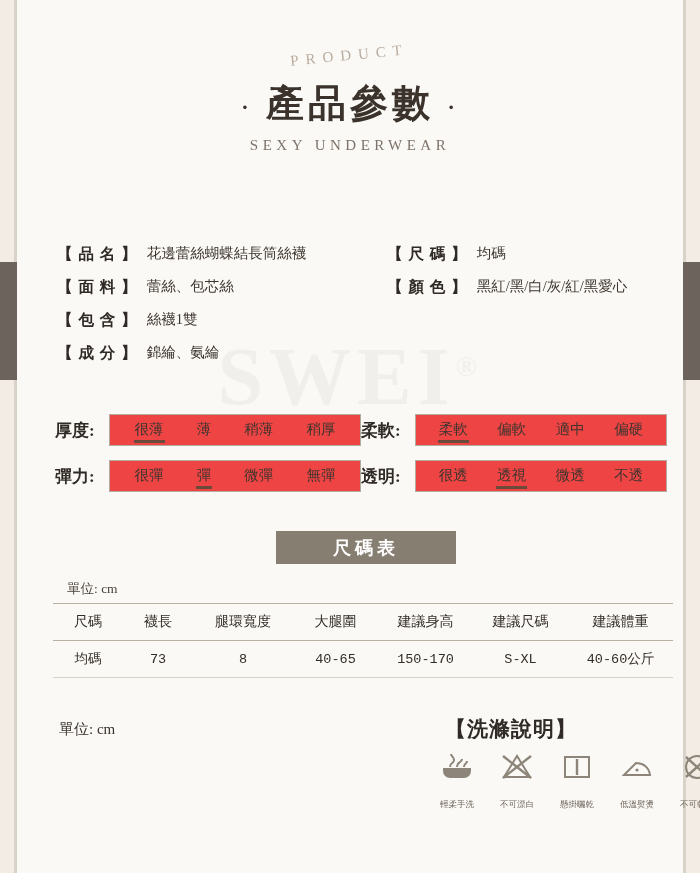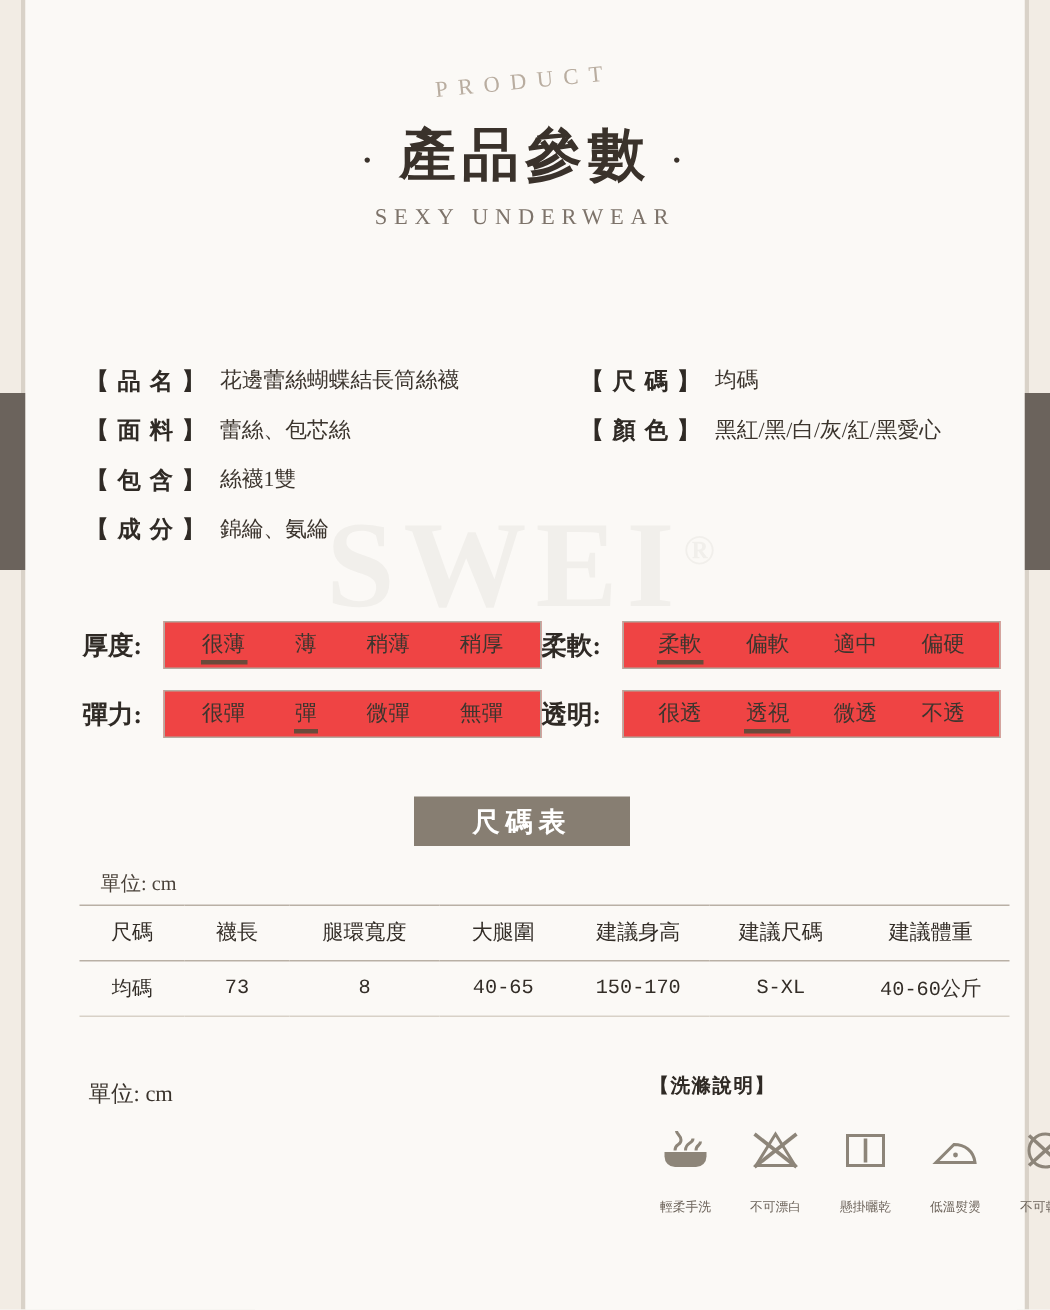--- a/index.html
+++ b/index.html
@@ -102,21 +102,21 @@
   }
   .opt.sel::after {
     content:"";
     position:absolute; left:0; right:0; bottom:-1px;
     height:3px; background:#6b4a3a;
   }
 
   
   .size-title {
     position:absolute; left:259px; top:531px;
-    width:144px; height:33px;
+    width:180px; height:33px;
     background:#877e72;
     color:#fff;
     font-family:"Liberation Serif", serif;
     font-size:18px; font-weight:bold; letter-spacing:4px;
     display:flex; align-items:center; justify-content:center;
   }
   .unit-top {
     position:absolute; left:50px; top:580px;
     font-family:"Liberation Serif", serif; font-size:13.5px; color:#4a423a;
   }
@@ -143,23 +143,23 @@
     font-family:"Liberation Serif", serif; font-size:15px; color:#3a332c;
   }
   .notice {
     position:absolute; left:36px; top:758px; width:370px;
     font-family:"Liberation Serif", serif;
     font-size:11.5px; line-height:1.7; color:#6d645b;
   }
 
   
   .wash-title {
-    position:absolute; left:416px; top:715px;
-    font-family:"Liberation Serif", serif;
-    font-size:13px; font-weight:bold; color:#2f2a25; letter-spacing:1px;
+    position:absolute; left:428px; top:715px;
+    font-family:"Liberation Serif", serif;
+    font-size:21px; font-weight:bold; color:#2f2a25; letter-spacing:1px;
   }
   .wash-icons {
     position:absolute; left:418px; top:750px;
     display:flex; gap:16px;
   }
   .wash-item { width:44px; text-align:center; }
   .wash-item .glyph { height:34px; display:flex; align-items:center; justify-content:center; }
   .wash-item .cap {
     font-family:"Liberation Serif", serif;
     font-size:8.5px; color:#6d645b; margin-top:15px; letter-spacing:0px;

